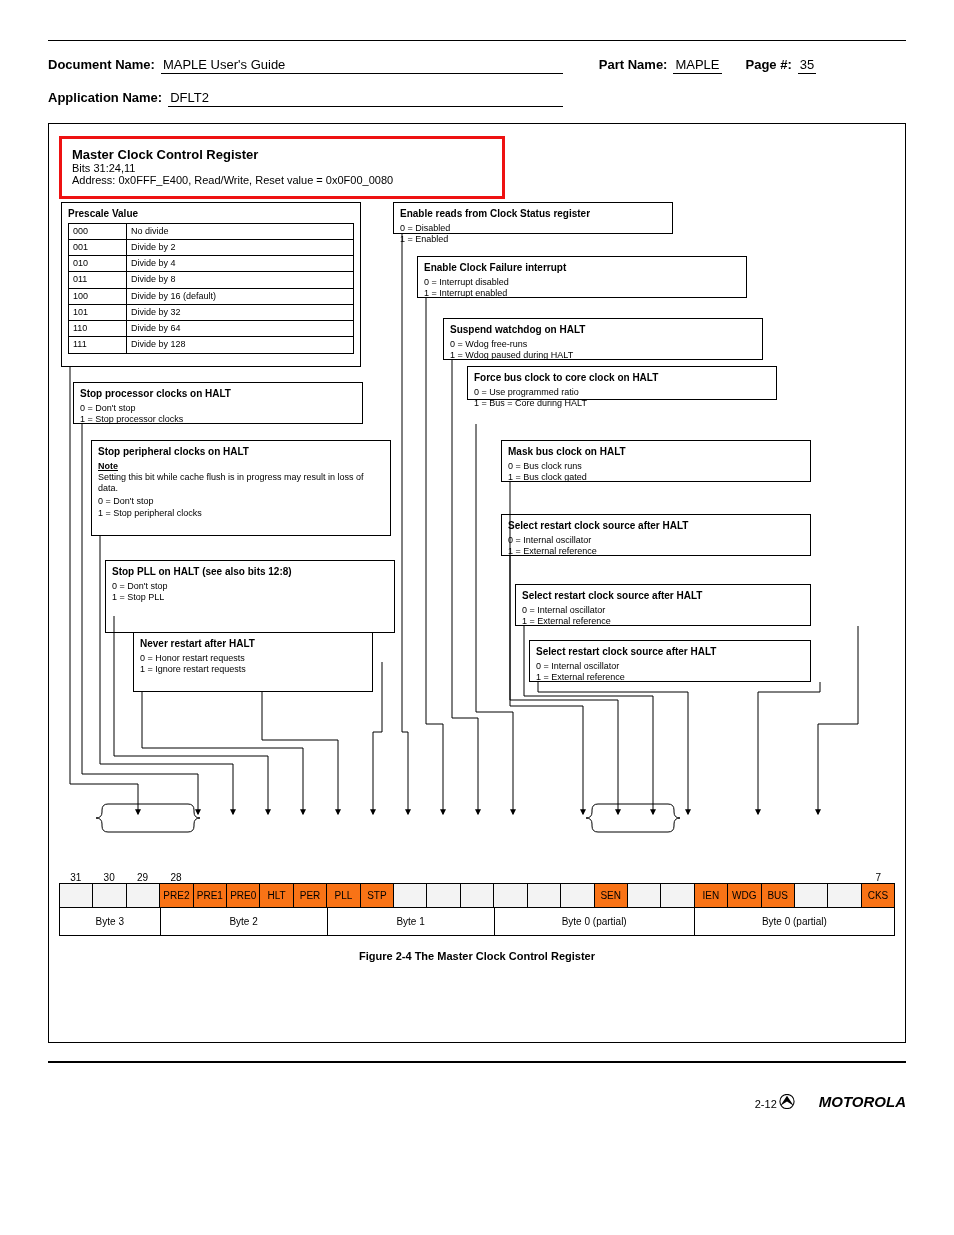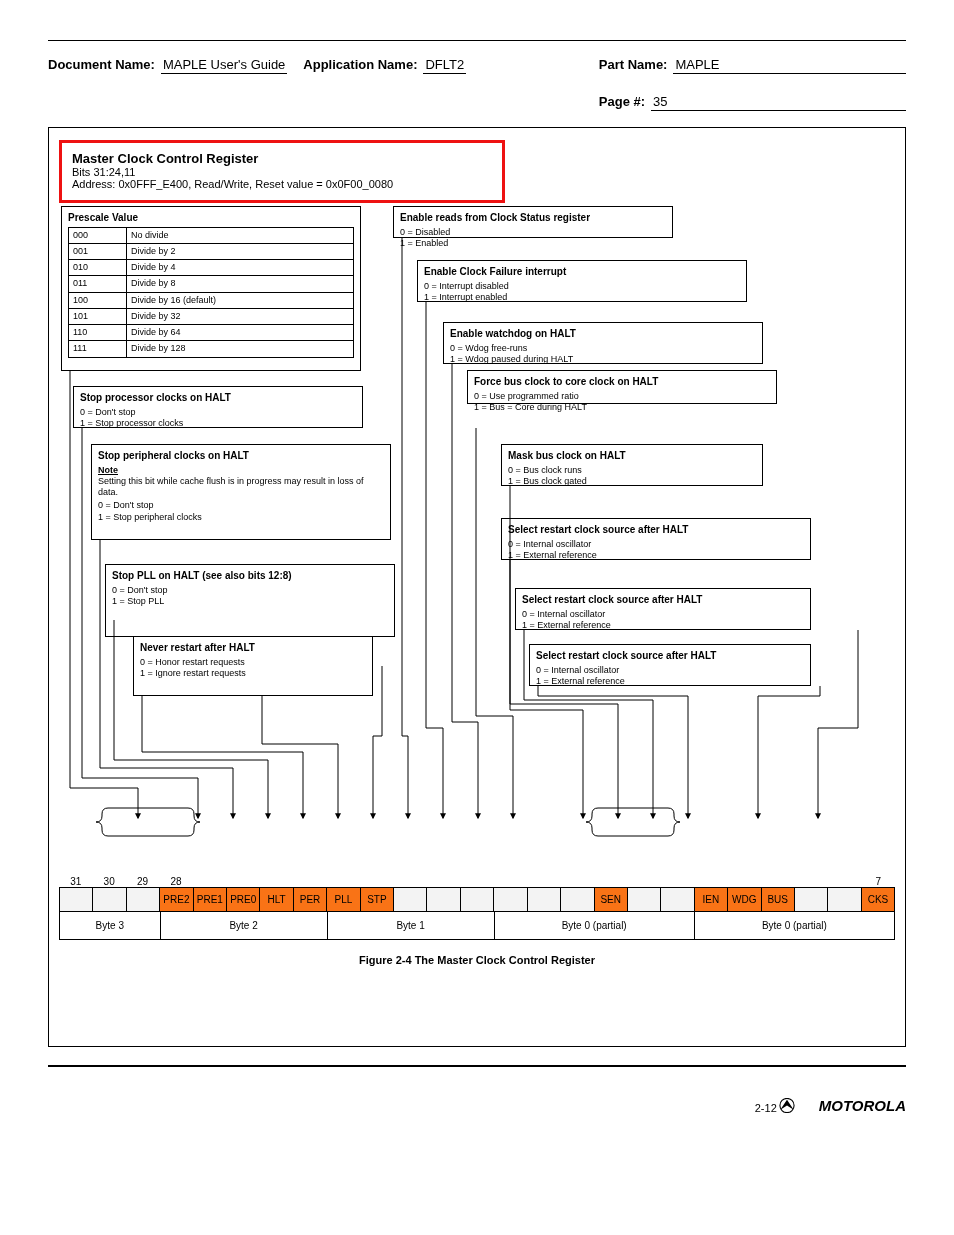--- a/index.html
+++ b/index.html
@@ -2,22 +2,22 @@
 <html><head>
 <meta charset="utf-8">
 <style>
   html,body{margin:0;padding:0;background:#fff;color:#000;font-family:Helvetica,Arial,sans-serif}
   .page{width:954px;margin:0 auto;padding:40px 48px 0 48px;box-sizing:border-box;position:relative}
   .hairline{height:1px;background:#000;margin:0 0 12px 0}
   .hdr-row{display:flex;align-items:baseline;font-size:13px;margin:4px 0}
   .hdr-row .lbl{flex:0 0 auto;font-weight:bold;padding-right:6px}
   .underlined{flex:1 1 auto;border-bottom:1px solid #000;min-height:14px;padding:0 2px 1px 2px}
   .hdr-block{display:flex;gap:36px;margin-bottom:12px}
-  .hdr-left{flex:0 0 60%;display:flex;flex-direction:row;gap:16px}
-  .hdr-right{flex:1;display:flex;flex-direction:column;gap:12px}
+  .hdr-left{flex:0 0 60%;display:flex;flex-direction:column;gap:8px}
+  .hdr-right{flex:1;display:flex;flex-direction:row;gap:24px}
 
   .frame{border:1px solid #000;padding:12px 10px 14px 10px;position:relative;box-sizing:border-box;height:920px}
 
   .redbox{border:3px solid #e11; padding:8px 10px 10px 10px; width:420px;}
   .redbox .title{font-weight:bold;font-size:13px}
   .redbox .bits{font-size:11px}
 
   .bbox{border:1px solid #000;position:absolute;background:#fff;font-size:9px;line-height:1.25;padding:5px 6px;box-sizing:border-box}
   .bbox .btitle{font-weight:bold;font-size:10px;margin-bottom:2px}
   .bbox .bval{font-size:9px}
@@ -159,32 +159,32 @@
       <div class="bval">1 = Enabled</div>
     </div>
 
     <div class="bbox" style="left:368px;top:132px;width:330px;height:42px">
       <div class="btitle">Enable Clock Failure interrupt</div>
       <div class="bval">0 = Interrupt disabled</div>
       <div class="bval">1 = Interrupt enabled</div>
     </div>
 
     <div class="bbox" style="left:394px;top:194px;width:320px;height:42px">
-      <div class="btitle">Enable watchdog on HALT</div>
+      <div class="btitle">Suspend watchdog on HALT</div>
       <div class="bval">0 = Wdog free-runs</div>
       <div class="bval">1 = Wdog paused during HALT</div>
     </div>
 
     <div class="bbox" style="left:418px;top:242px;width:310px;height:34px">
       <div class="btitle">Force bus clock to core clock on HALT</div>
       <div class="bval">0 = Use programmed ratio</div>
       <div class="bval">1 = Bus = Core during HALT</div>
     </div>
 
-    <div class="bbox" style="left:452px;top:316px;width:262px;height:42px">
+    <div class="bbox" style="left:452px;top:316px;width:310px;height:42px">
       <div class="btitle">Mask bus clock on HALT</div>
       <div class="bval">0 = Bus clock runs</div>
       <div class="bval">1 = Bus clock gated</div>
     </div>
 
     <div class="bbox" style="left:452px;top:390px;width:310px;height:42px">
       <div class="btitle">Select restart clock source after HALT</div>
       <div class="bval">0 = Internal oscillator</div>
       <div class="bval">1 = External reference</div>
     </div>

